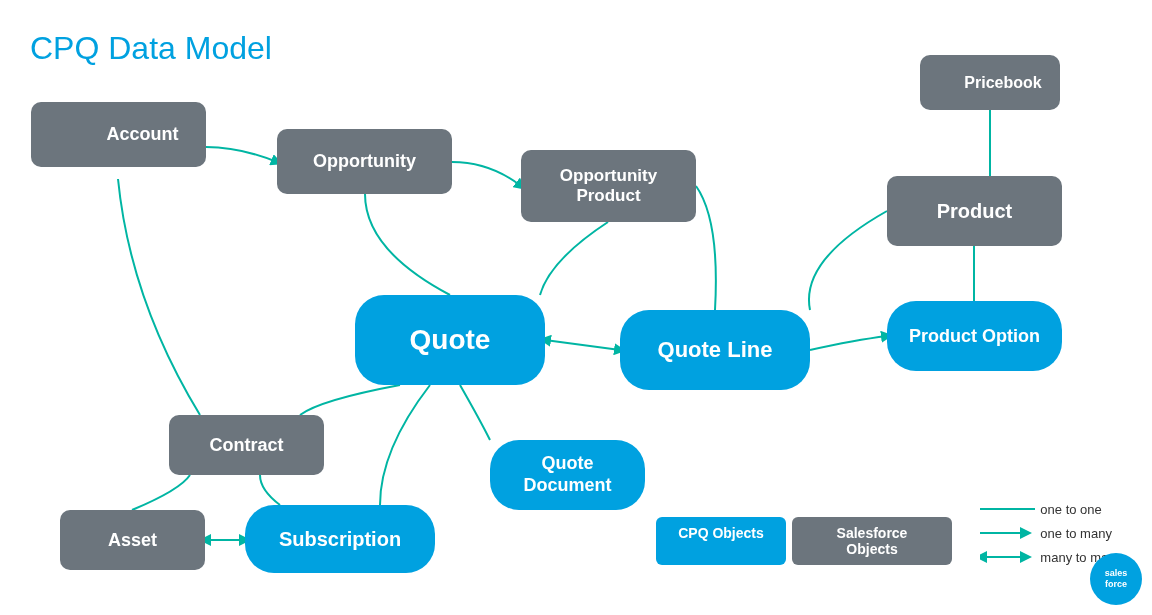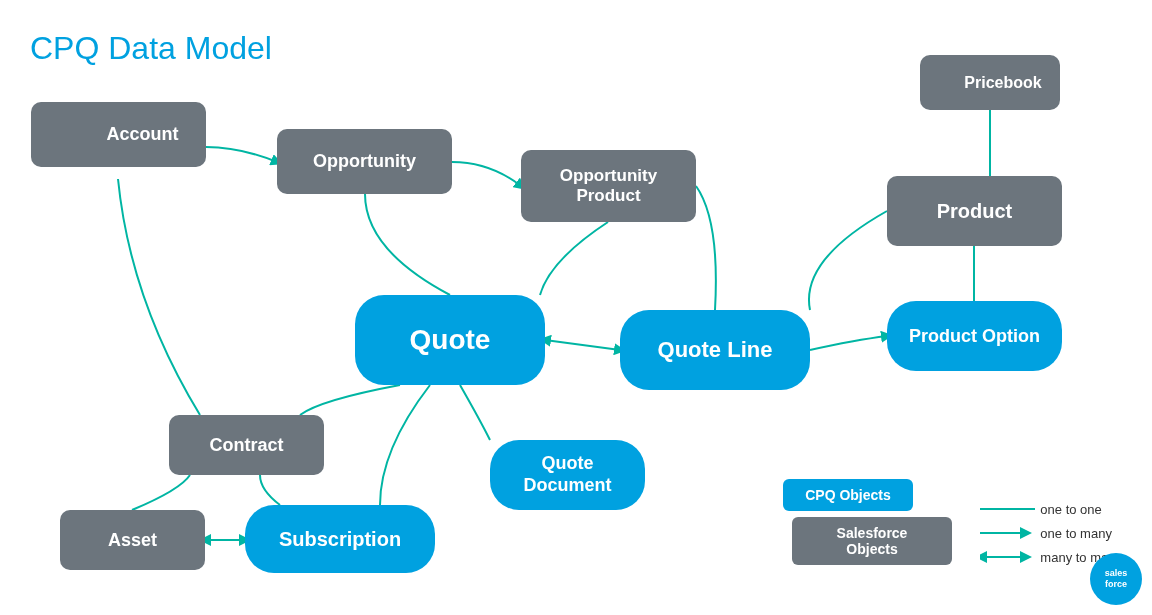--- a/index.html
+++ b/index.html
@@ -58,33 +58,33 @@
     #node-quote-doc   { left: 490px; top: 440px; width: 155px; height: 70px; font-size: 18px; line-height: 1.2; }
     #node-asset       { left: 60px;  top: 510px; width: 145px; height: 60px; font-size: 18px; }
     #node-subscription{ left: 245px; top: 505px; width: 190px; height: 68px; font-size: 20px; }
 
     
     .legend {
       position: absolute;
       bottom: 50px;
       right: 200px;
       display: flex;
-      flex-direction: column;
+      flex-direction: row;
       gap: 6px;
     }
     .legend-box {
       border-radius: 6px;
       padding: 8px 18px;
       font-size: 14px;
       font-weight: 600;
       text-align: center;
       color: #fff;
     }
     .legend-box.cpq { background: #00A1E0; width: 130px; }
-    .legend-box.sf  { background: #6c757d; width: 160px; color: #fff; margin-left: 9px; }
+    .legend-box.sf  { background: #6c757d; width: 160px; color: #fff; }
 
     .legend-lines {
       position: absolute;
       bottom: 50px;
       right: 30px;
       display: flex;
       flex-direction: column;
       gap: 8px;
     }
     .legend-line-item {

